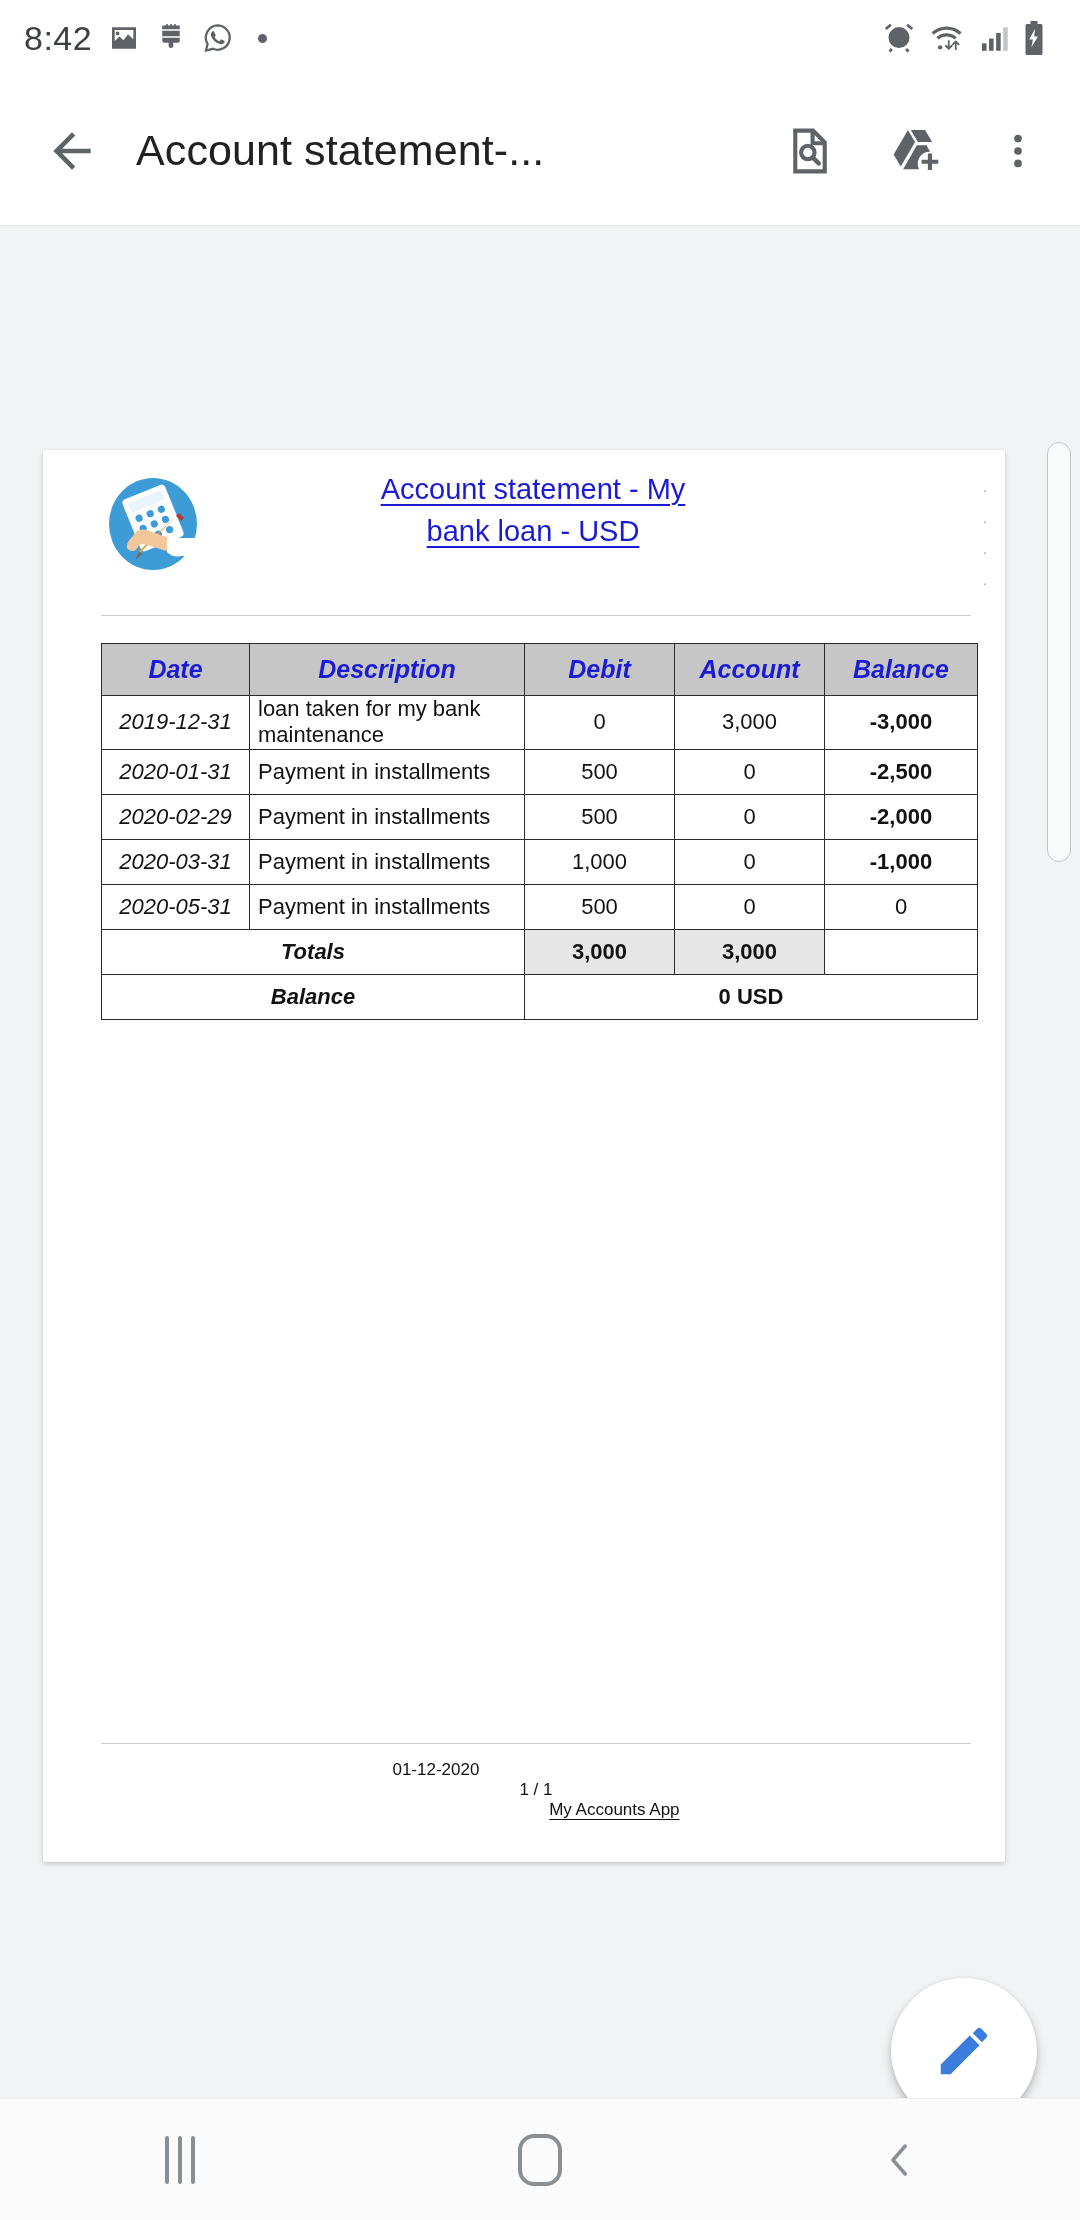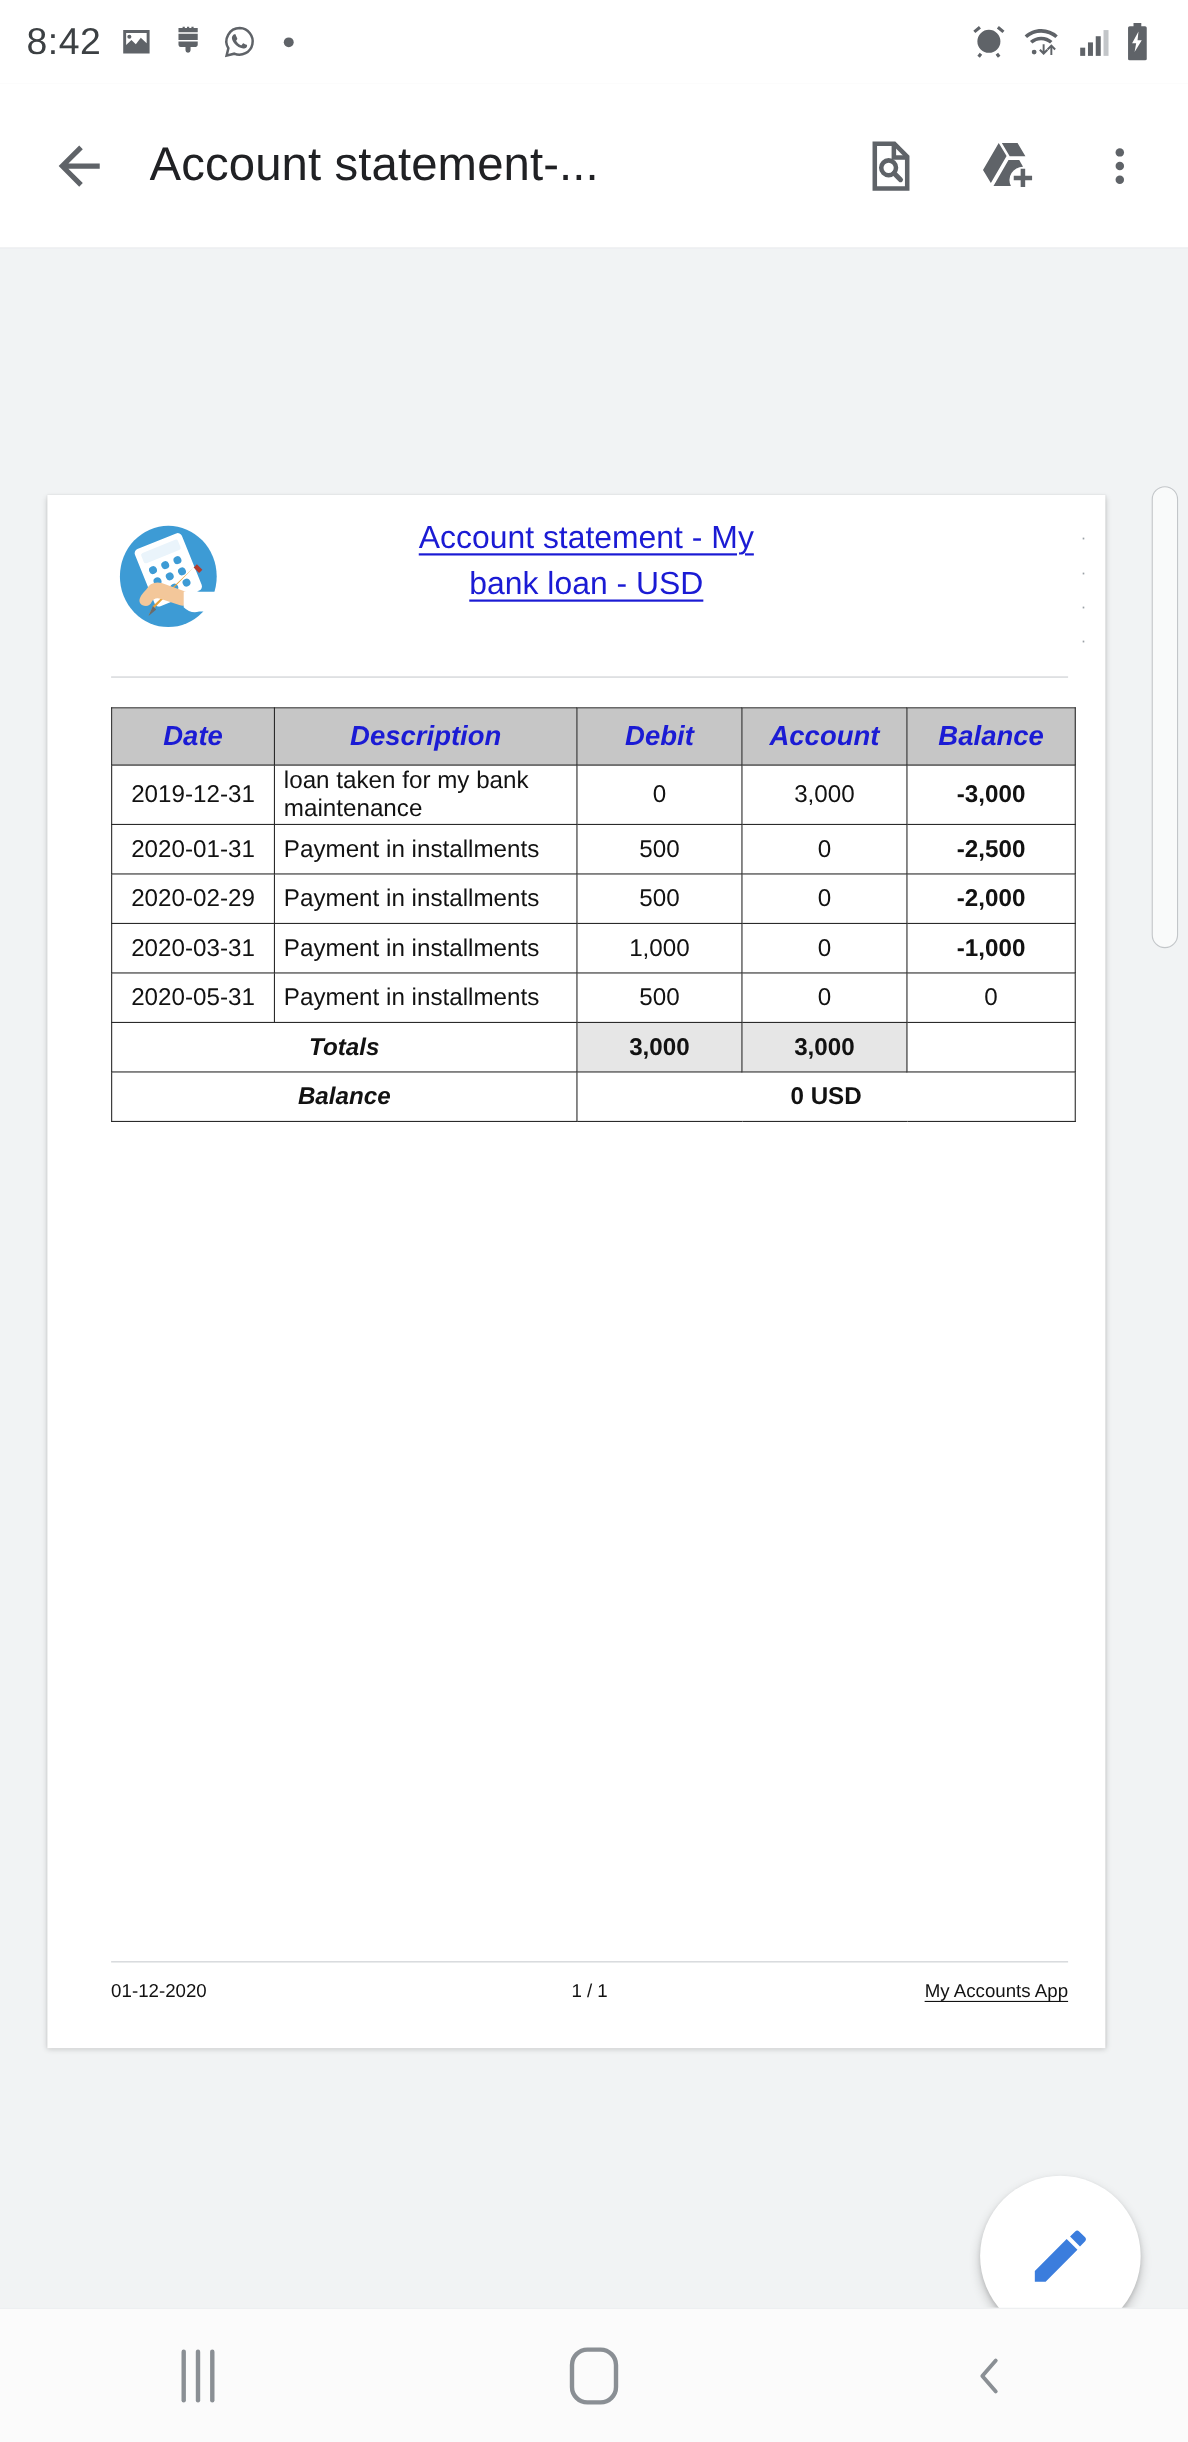--- a/index.html
+++ b/index.html
@@ -68,42 +68,42 @@
     border-collapse:collapse; table-layout:fixed;
   }
   table.stmt td, table.stmt th {
     border:1px solid #2b2b2b; padding:0 8px; height:45px;
     font-size:22px; color:#121212; vertical-align:middle;
   }
   table.stmt thead th {
     background:#c6c6c6; color:#1b1bd4; font-style:italic; font-weight:bold;
     font-size:25px; text-align:center; height:52px;
   }
-  .c-date  { width:148px; text-align:center; }
+  .c-date  { width:148px; text-align:center;font-style:italic; }
   .c-desc  { width:275px; text-align:left; }
   .c-debit { width:150px; text-align:center; }
   .c-cred  { width:150px; text-align:center; }
   .c-bal   { width:153px; text-align:center; }
   td.pos { color:#0b7a18; font-weight:bold; }
   td.neut { color:#121212; }
   .row-tall td { height:60px; line-height:1.2; }
 
   .totals-label, .balance-label {
     color:#1b1bd4; font-style:italic; font-weight:bold; font-size:25px; text-align:center;
   }
   .totals-debit { background:#e6e6e6; color:#9e1b1b; font-weight:bold; text-align:center; font-size:22px; }
   .totals-credit { background:#e6e6e6; color:#0b9419; font-weight:bold; text-align:center; font-size:22px; }
   .totals-blank { background:#ffffff; }
   .balance-val { text-align:center; font-weight:bold; font-size:23px; color:#121212;margin-top:40px; }
   .totals-row td, .balance-row td { height:50px; }
 
   
   .doc-footer { position:absolute; left:58px; right:34px; bottom:42px; }
   .doc-footer .fline { height:1px; background:#c9ccd0; margin-bottom:16px; }
-  .doc-footer .frow { display:flex; align-items:center; font-size:17px; color:#121212; }
+  .doc-footer .frow { display:flex; align-items:center; font-size:17px; color:#121212;flex-direction:column; }
   .ff-left { width:33%; text-align:left; }
   .ff-mid  { width:34%; text-align:center; }
   .ff-right{ width:33%; text-align:right; }
   .ff-right span { text-decoration:underline; text-underline-offset:4px; }
 
   
   .scrollbar {
     position:absolute; right:9px; top:216px; width:24px; height:420px;
     border:1.5px solid #c3c6c9; border-radius:14px; background:rgba(255,255,255,0.55);
   }

